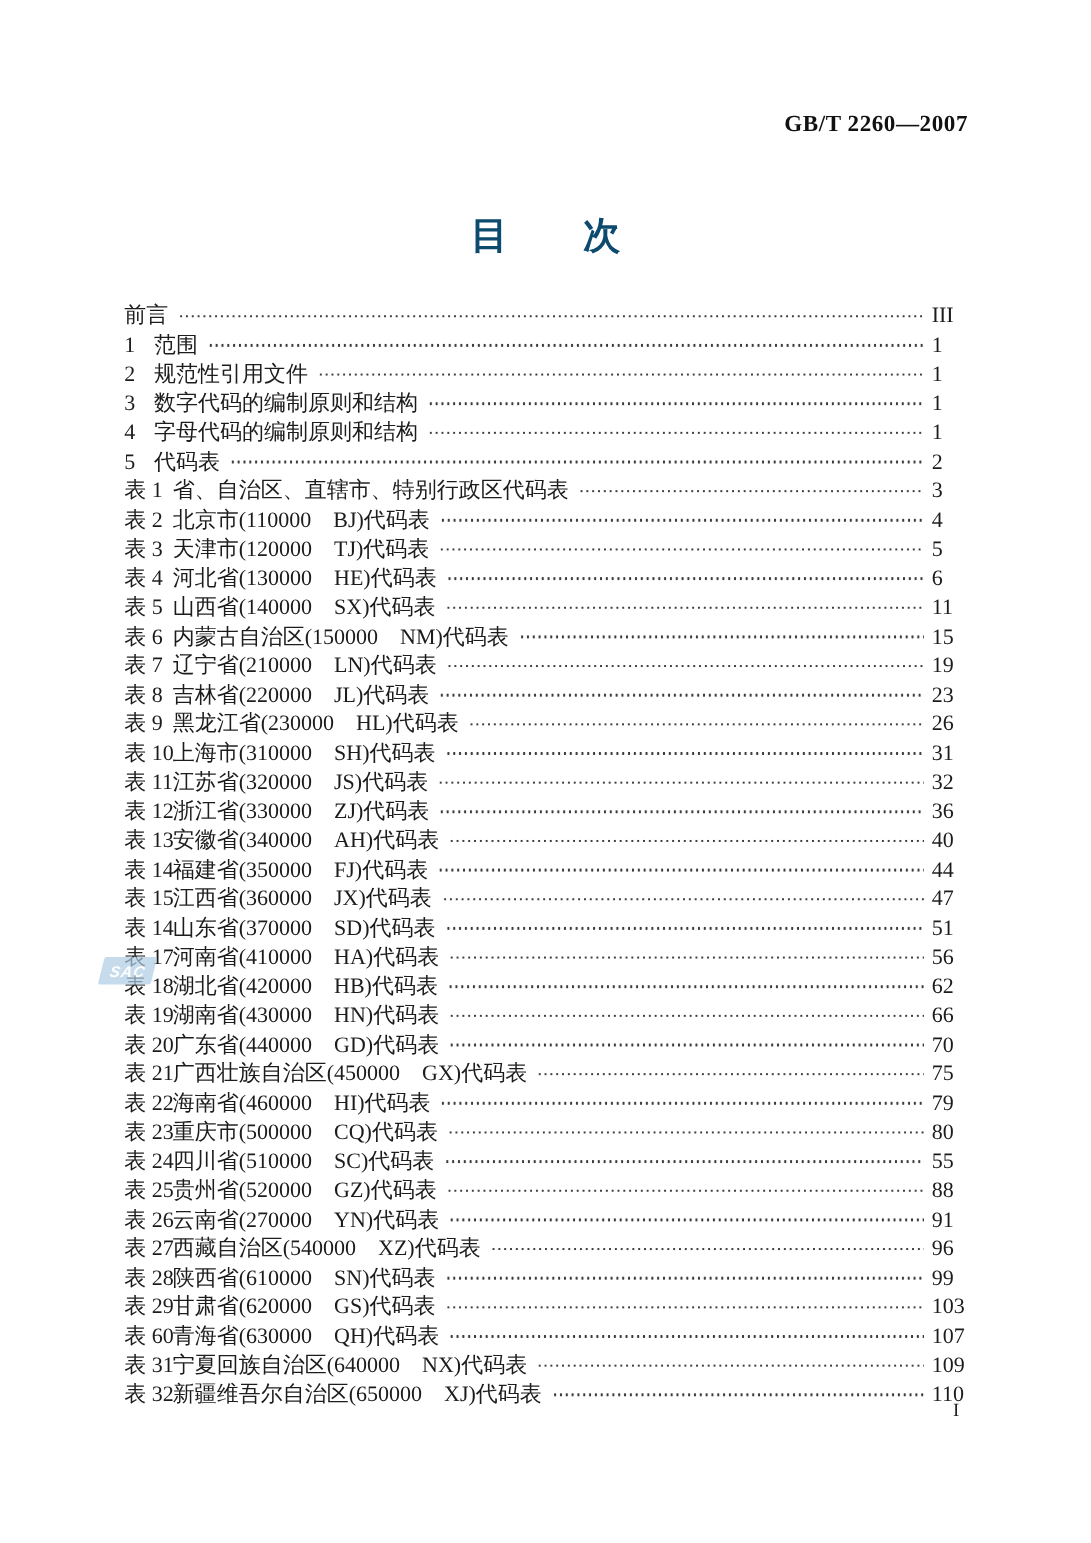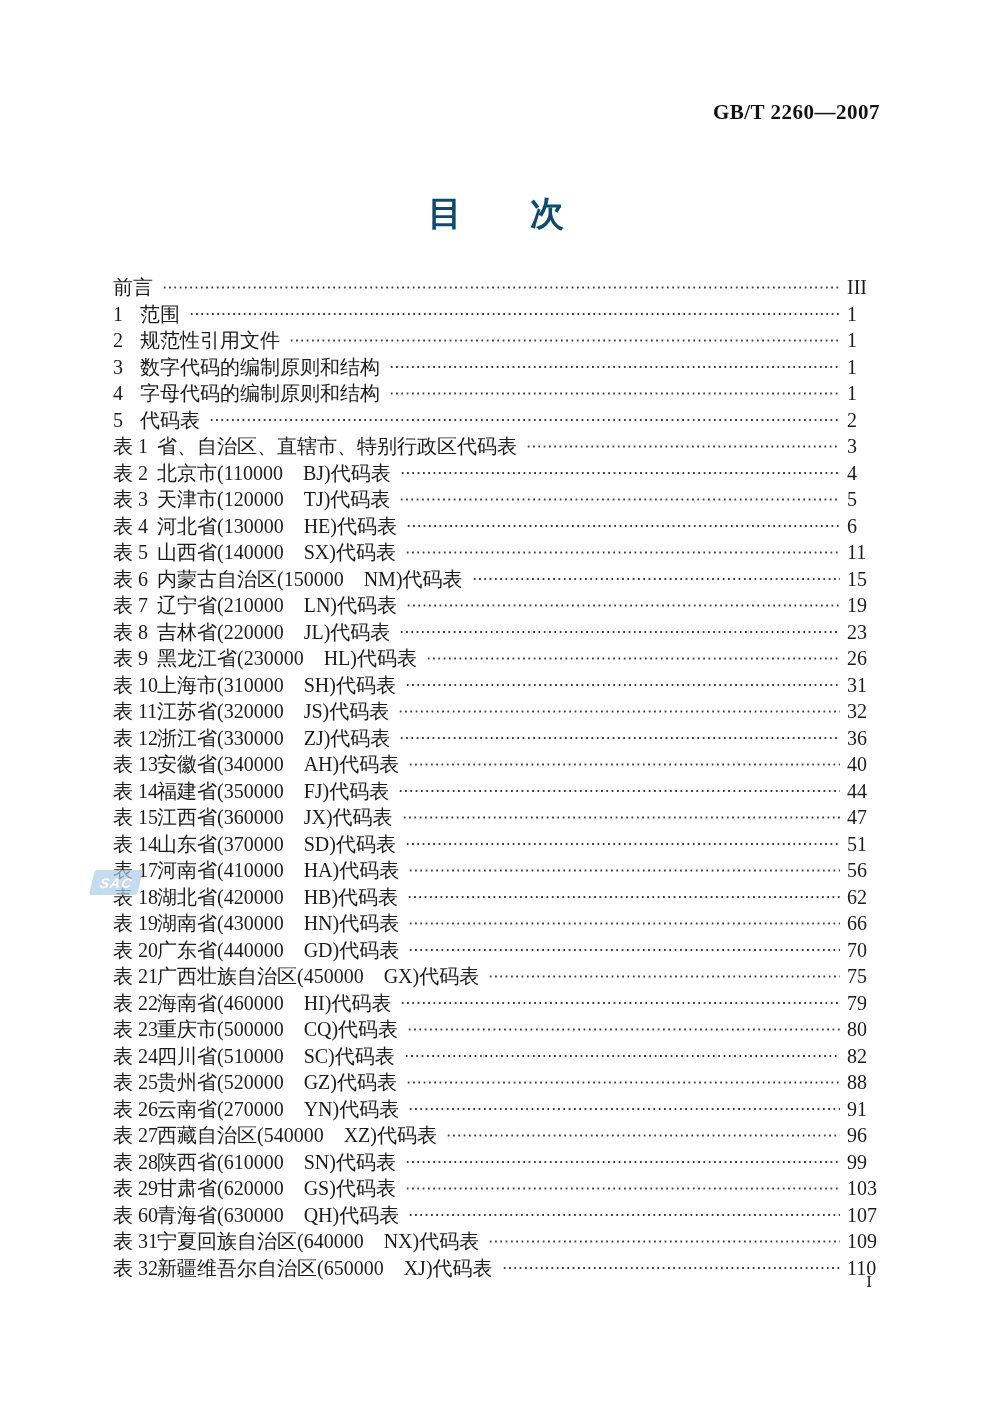--- a/index.html
+++ b/index.html
@@ -308,21 +308,21 @@
       <span class="toc-num num-table">表 23</span>
       <span class="toc-title">重庆市(500000　CQ)代码表</span>
       <span class="leader"></span>
       <span class="toc-page">80</span>
     </div>
 
     <div class="toc-row">
       <span class="toc-num num-table">表 24</span>
       <span class="toc-title">四川省(510000　SC)代码表</span>
       <span class="leader"></span>
-      <span class="toc-page">82</span>
+      <span class="toc-page">55</span>
     </div>
 
     <div class="toc-row">
       <span class="toc-num num-table">表 25</span>
       <span class="toc-title">贵州省(520000　GZ)代码表</span>
       <span class="leader"></span>
       <span class="toc-page">88</span>
     </div>
 
     <div class="toc-row">

